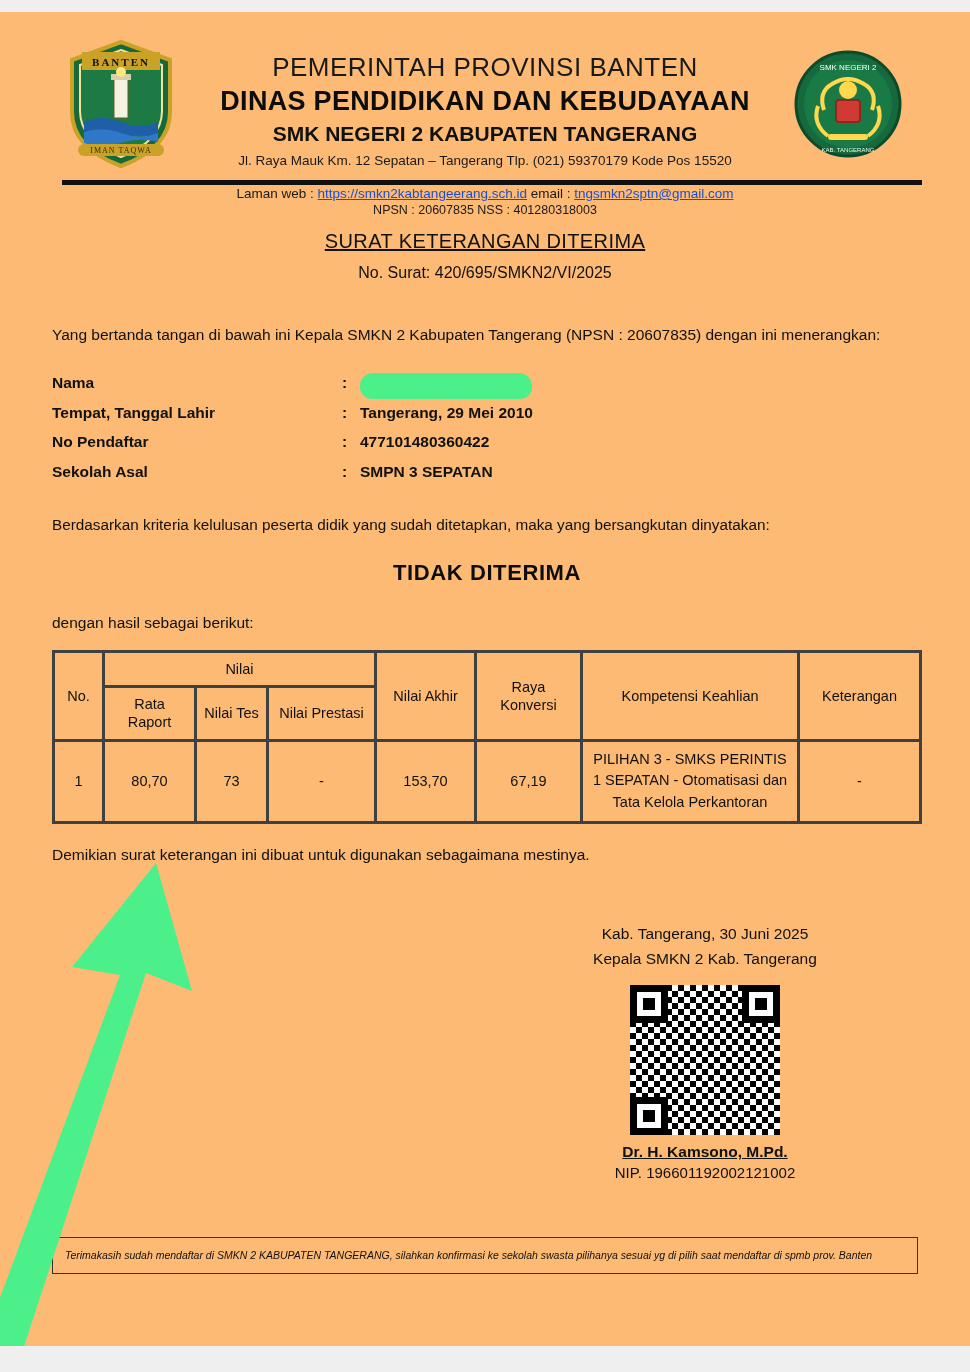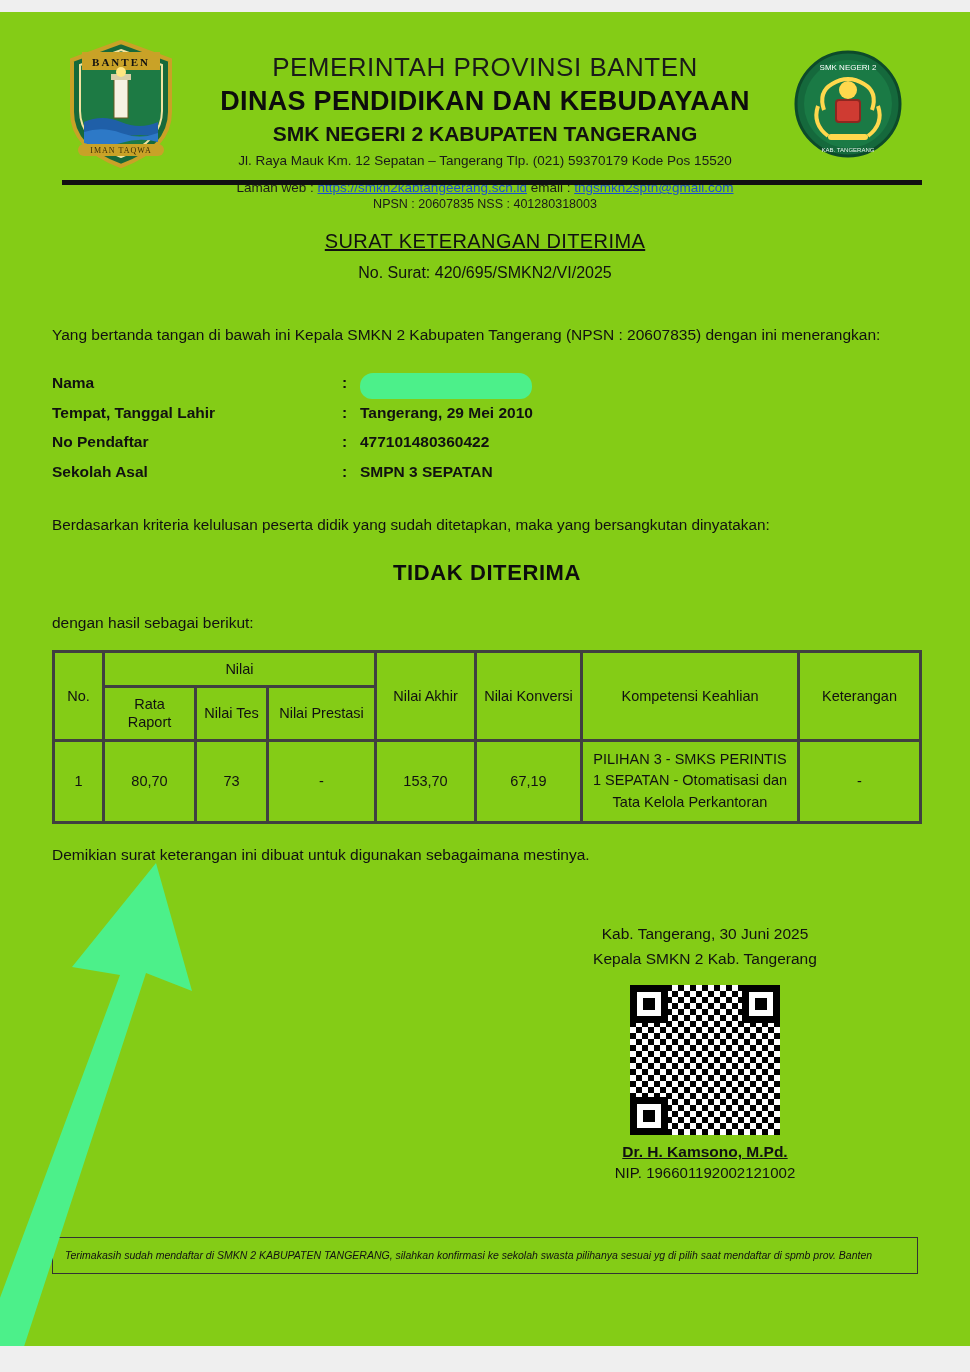--- a/index.html
+++ b/index.html
@@ -14,21 +14,21 @@
     width: 970px; height: 1372px;
     background: #ffffff;
     overflow: hidden;
   }
   .top-strip {
     position: absolute; top: 0; left: 0; width: 970px; height: 12px;
     background: #efefef;
   }
   .doc {
     position: absolute; top: 12px; left: 0; width: 970px; height: 1334px;
-    background: #84cc16;
+    background: #fdba74;
   }
 
   
   .header {
     position: relative;
     padding: 18px 40px 0 40px;
     height: 170px;
   }
   .logo-left {
     position: absolute; left: 62px; top: 26px;
@@ -49,21 +49,21 @@
     font-size: 27px; font-weight: bold; letter-spacing: .3px; color: #0d0d0d;
     margin-top: 3px;
   }
   .head-line3 {
     font-size: 21px; font-weight: bold; color: #111; margin-top: 5px;
   }
   .head-line4 {
     font-size: 13.5px; color: #1a1a1a; margin-top: 7px;
   }
   .head-line5 {
-    font-size: 13.5px; color: #1a1a1a; margin-top: 12px;
+    font-size: 13.5px; color: #1a1a1a; margin-top: 18px;
   }
   .head-line6 {
     font-size: 12.5px; color: #1a1a1a; margin-top: 2px;
   }
   .link { color: #1a4fd1; text-decoration: underline; }
   .rule {
     position: absolute; left: 62px; right: 48px; top: 168px;
     height: 5px; background: #111;
   }
 
@@ -276,21 +276,21 @@
       <div class="criteria">Berdasarkan kriteria kelulusan peserta didik yang sudah ditetapkan, maka yang bersangkutan dinyatakan:</div>
       <div class="verdict">TIDAK DITERIMA</div>
       <div class="result-lead">dengan hasil sebagai berikut:</div>
 
       <table class="scores">
         <thead>
           <tr>
             <th class="col-no" rowspan="2">No.</th>
             <th colspan="3">Nilai</th>
             <th class="col-akhir" rowspan="2">Nilai Akhir</th>
-            <th class="col-konversi" rowspan="2">Nilai Konversi</th>
+            <th class="col-konversi" rowspan="2">Raya Konversi</th>
             <th class="col-komp" rowspan="2">Kompetensi Keahlian</th>
             <th class="col-ket" rowspan="2">Keterangan</th>
           </tr>
           <tr>
             <th class="col-rata">Rata Raport</th>
             <th class="col-tes">Nilai Tes</th>
             <th class="col-prestasi">Nilai Prestasi</th>
           </tr>
         </thead>
         <tbody>

